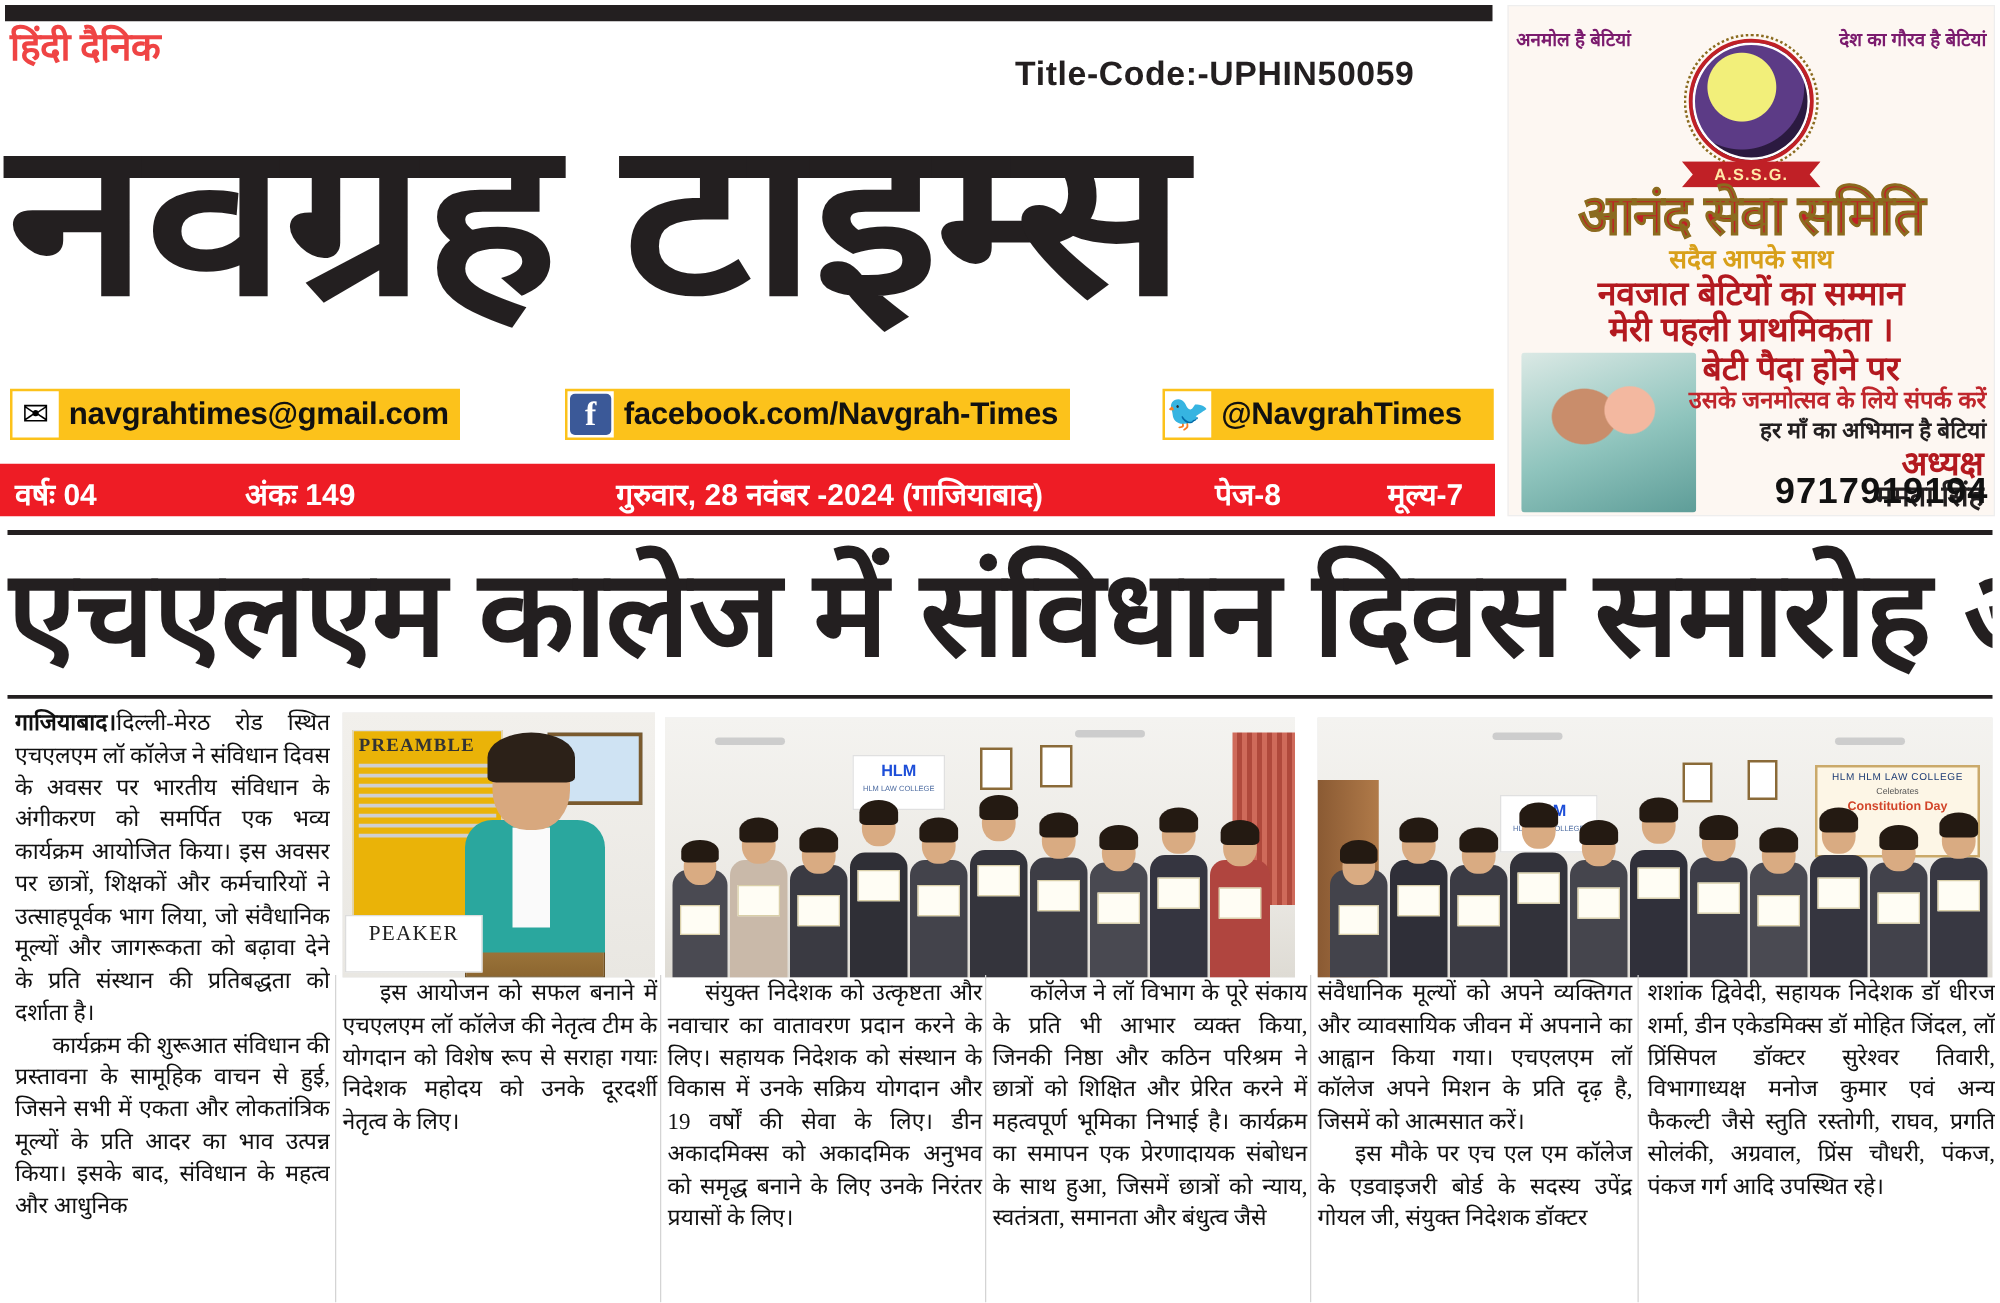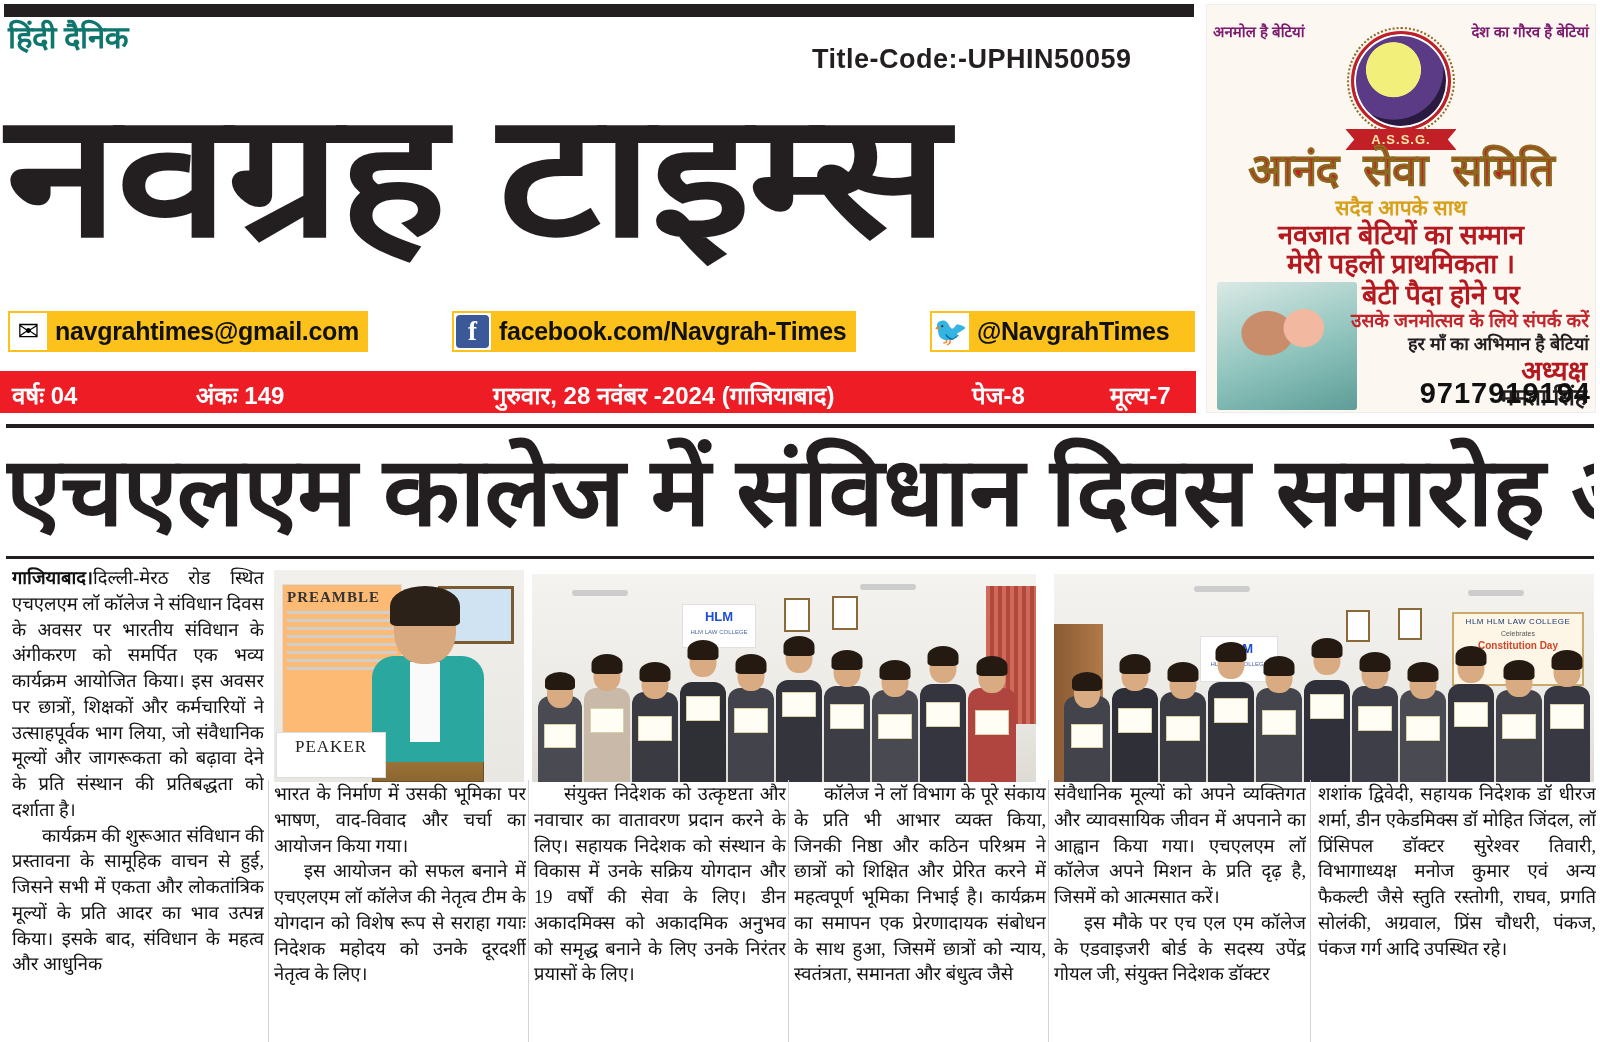--- a/index.html
+++ b/index.html
@@ -12,21 +12,21 @@
   }
   .page{position:relative;width:1600px;height:1042px;}
 
   
   .top-rule{position:absolute;left:4px;top:4px;width:1190px;height:13px;background:#231f20;}
 
   
   .kicker{
     position:absolute;left:8px;top:22px;
     font-family:"Liberation Sans","DejaVu Sans",sans-serif;
-    font-weight:bold;font-size:31px;color:#0f766e;letter-spacing:-0.5px;
+    font-weight:bold;font-size:31px;color:#ef4444;letter-spacing:-0.5px;
     line-height:1;
     text-align:center;
   }
 
   
   .title-code{
     position:absolute;left:812px;top:44px;
     font-family:"Liberation Sans","DejaVu Sans",sans-serif;
     font-weight:bold;font-size:27px;color:#231f20;letter-spacing:0.5px;
   }
@@ -117,21 +117,21 @@
   }
   .ad-ribbon{
     position:absolute;left:50%;top:124px;transform:translateX(-50%);
     background:#c02026;color:#ffe9a8;
     font-family:"Liberation Sans",sans-serif;font-weight:bold;font-size:13px;
     padding:3px 26px;letter-spacing:1px;
     clip-path:polygon(0 0,100% 0,92% 50%,100% 100%,0 100%,8% 50%);
   }
   .ad-title{
     position:absolute;left:0;right:0;top:146px;text-align:center;
-    font-family:Liberation Mono, monospace;
+    font-family:Liberation Sans, sans-serif;
     font-weight:bold;font-size:44px;color:#c02026;
     -webkit-text-stroke:1px #8b6b1f;
     letter-spacing:-1px;line-height:1;
   }
   .ad-sub{
     position:absolute;left:0;right:0;top:192px;text-align:center;
     font-family:"Liberation Sans",sans-serif;font-weight:bold;
     font-size:21px;color:#d8a01a;line-height:1;
   }
   .ad-line{
@@ -198,21 +198,21 @@
 
   
   .photo{position:absolute;overflow:hidden;background:#e8e8e8;}
   #photo1{left:274px;top:570px;width:250px;height:212px;}
   #photo2{left:532px;top:574px;width:504px;height:208px;}
   #photo3{left:1054px;top:574px;width:540px;height:208px;}
 
   
   .p1-wall{position:absolute;inset:0;background:linear-gradient(180deg,#f2f0ec 0%,#e9e7e2 100%);}
   .p1-preamble{
-    position:absolute;left:8px;top:14px;width:120px;height:150px;background:#fdba74;
+    position:absolute;left:8px;top:14px;width:120px;height:150px;background:#eab308;
     border:1px solid #ddd;
     font-family:"Liberation Serif",serif;font-size:11px;color:#555;padding:4px;
     box-sizing:border-box;
   }
   .p1-preamble b{display:block;font-size:15px;letter-spacing:1px;color:#333;margin-bottom:4px;}
   .p1-lines{display:block;}
   .p1-lines i{display:block;height:3px;background:#cfcfcf;margin:5px 0;}
   .p1-frame{position:absolute;right:10px;top:16px;width:70px;height:52px;background:#cfe3f3;border:3px solid #7a5a2e;}
   .p1-speaker{
     position:absolute;left:2px;bottom:4px;width:110px;height:46px;background:#fff;border:1px solid #ddd;
@@ -509,21 +509,20 @@
   </div>
 
   <div class="cols">
 
     <div class="col" id="col1">
       <p><span class="dateline">गाजियाबाद।</span><span>दिल्ली-मेरठ रोड स्थित एचएलएम लॉ कॉलेज ने संविधान दिवस के अवसर पर भारतीय संविधान के अंगीकरण को समर्पित एक भव्य कार्यक्रम आयोजित किया। इस अवसर पर छात्रों, शिक्षकों और कर्मचारियों ने उत्साहपूर्वक भाग लिया, जो संवैधानिक मूल्यों और जागरूकता को बढ़ावा देने के प्रति संस्थान की प्रतिबद्धता को दर्शाता है।</span></p>
       <p class="indent">कार्यक्रम की शुरूआत संविधान की प्रस्तावना के सामूहिक वाचन से हुई, जिसने सभी में एकता और लोकतांत्रिक मूल्यों के प्रति आदर का भाव उत्पन्न किया। इसके बाद, संविधान के महत्व और आधुनिक</p>
     </div>
 
     <div class="col" id="col2" style="padding-top:216px;height:260px;">
-      <p>भारत के निर्माण में उसकी भूमिका पर भाषण, वाद-विवाद और चर्चा का आयोजन किया गया।</p>
       <p class="indent">इस आयोजन को सफल बनाने में एचएलएम लॉ कॉलेज की नेतृत्व टीम के योगदान को विशेष रूप से सराहा गयाः निदेशक महोदय को उनके दूरदर्शी नेतृत्व के लिए।</p>
     </div>
 
     <div class="col" id="col3" style="padding-top:216px;height:260px;">
       <p class="indent">संयुक्त निदेशक को उत्कृष्टता और नवाचार का वातावरण प्रदान करने के लिए। सहायक निदेशक को संस्थान के विकास में उनके सक्रिय योगदान और 19 वर्षों की सेवा के लिए। डीन अकादमिक्स को अकादमिक अनुभव को समृद्ध बनाने के लिए उनके निरंतर प्रयासों के लिए।</p>
     </div>
 
     <div class="col" id="col4" style="padding-top:216px;height:260px;">
       <p class="indent">कॉलेज ने लॉ विभाग के पूरे संकाय के प्रति भी आभार व्यक्त किया, जिनकी निष्ठा और कठिन परिश्रम ने छात्रों को शिक्षित और प्रेरित करने में महत्वपूर्ण भूमिका निभाई है। कार्यक्रम का समापन एक प्रेरणादायक संबोधन के साथ हुआ, जिसमें छात्रों को न्याय, स्वतंत्रता, समानता और बंधुत्व जैसे</p>
     </div>

